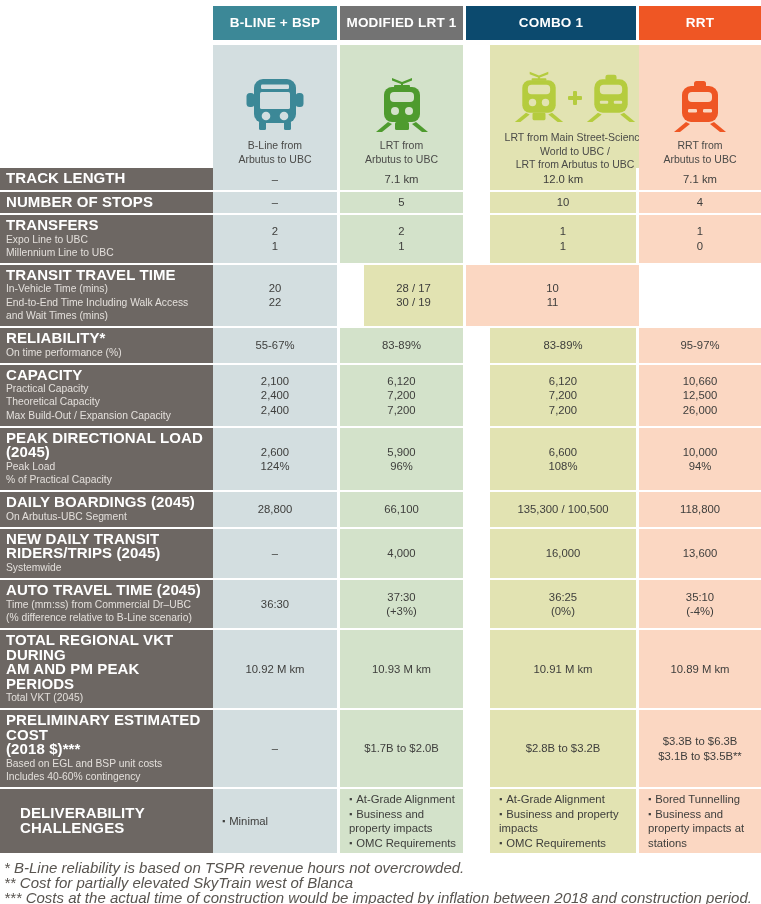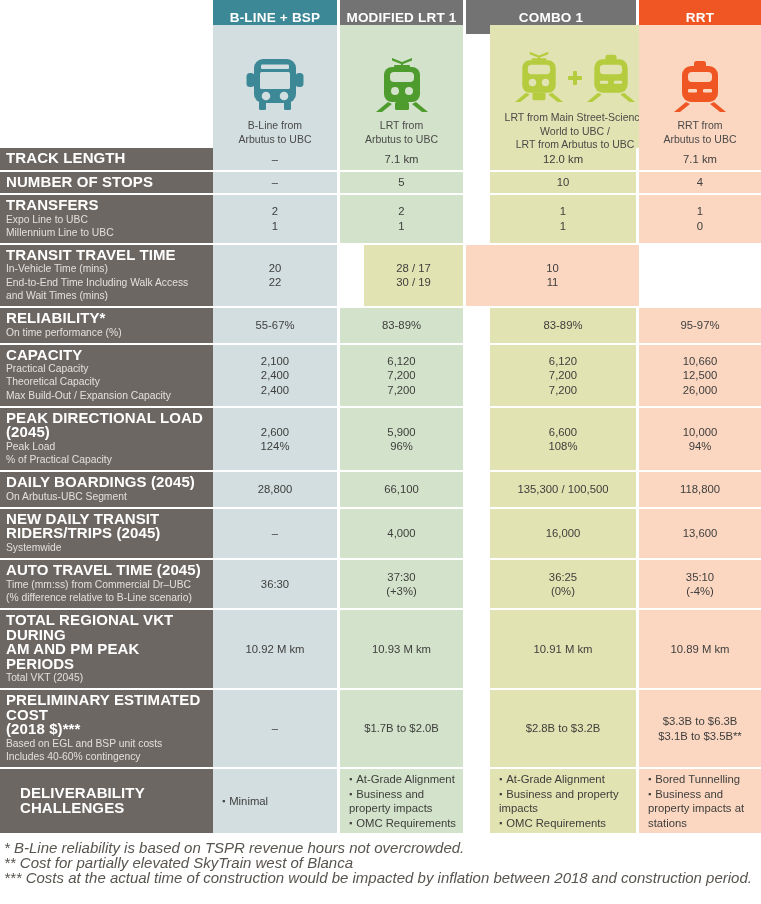--- a/index.html
+++ b/index.html
@@ -16,21 +16,21 @@
   }
 
   
   .grid {
     display: grid;
     grid-template-columns: 213px 127px 126px 173px 122px;
     column-gap: 0;
   }
 
   
-  .hdr-row { height: 25px; }
+  .hdr-row { height: 45px; }
   .hdr-row .cell { display: flex; align-items: center; justify-content: center; }
   .hdr-pill {
     width: 100%; height: 34px;
     display: flex; align-items: center; justify-content: center;
     color: #ffffff;
     font-weight: bold;
     font-size: 13.5px;
     letter-spacing: .2px;
     white-space: nowrap;
   }
@@ -124,21 +124,21 @@
 
   <div class="grid hdr-row">
     <div class="hdr-spacer"></div>
     <div class="cell gut">
       <div class="hdr-pill" style="background: rgb(60, 136, 151);">B-LINE + BSP</div>
     </div>
     <div class="cell gut">
       <div class="hdr-pill" style="background: #737373;">MODIFIED LRT 1</div>
     </div>
     <div class="cell gut">
-      <div class="hdr-pill" style="background: #737373;">COMBO 1</div>
+      <div class="hdr-pill" style="background: #0c4a6e;">COMBO 1</div>
     </div>
     <div class="cell">
       <div class="hdr-pill" style="background: rgb(239, 86, 36);">RRT</div>
     </div>
   </div>
 
   <div class="grid icon-row">
     <div></div>
 
     <div class="gut">

